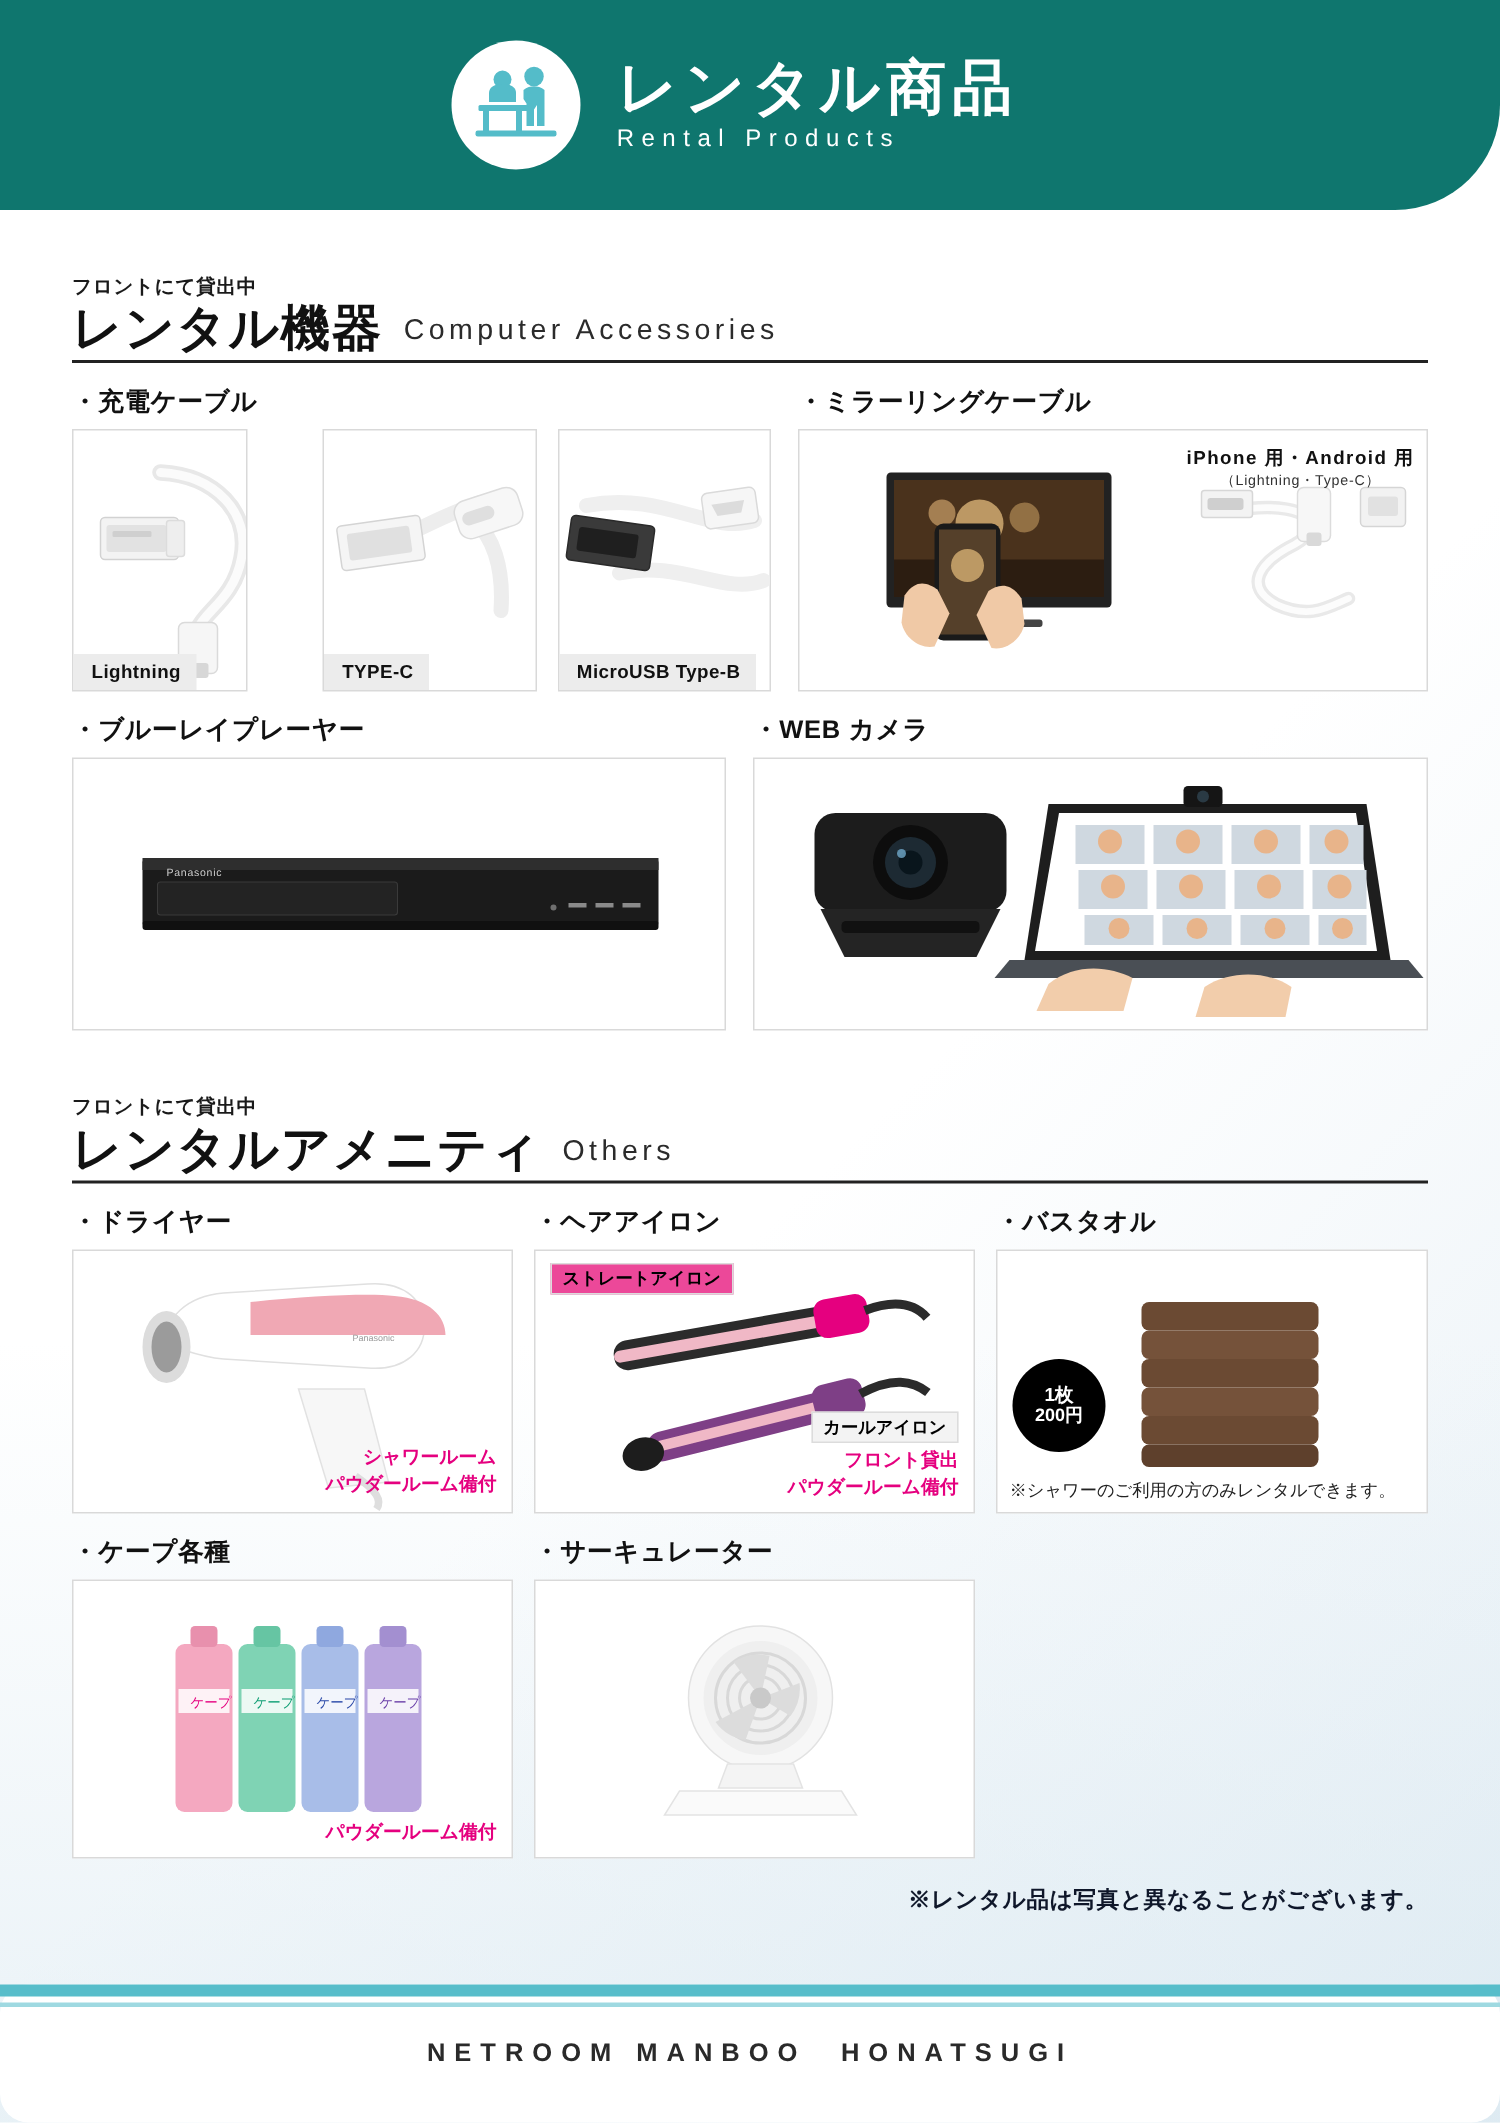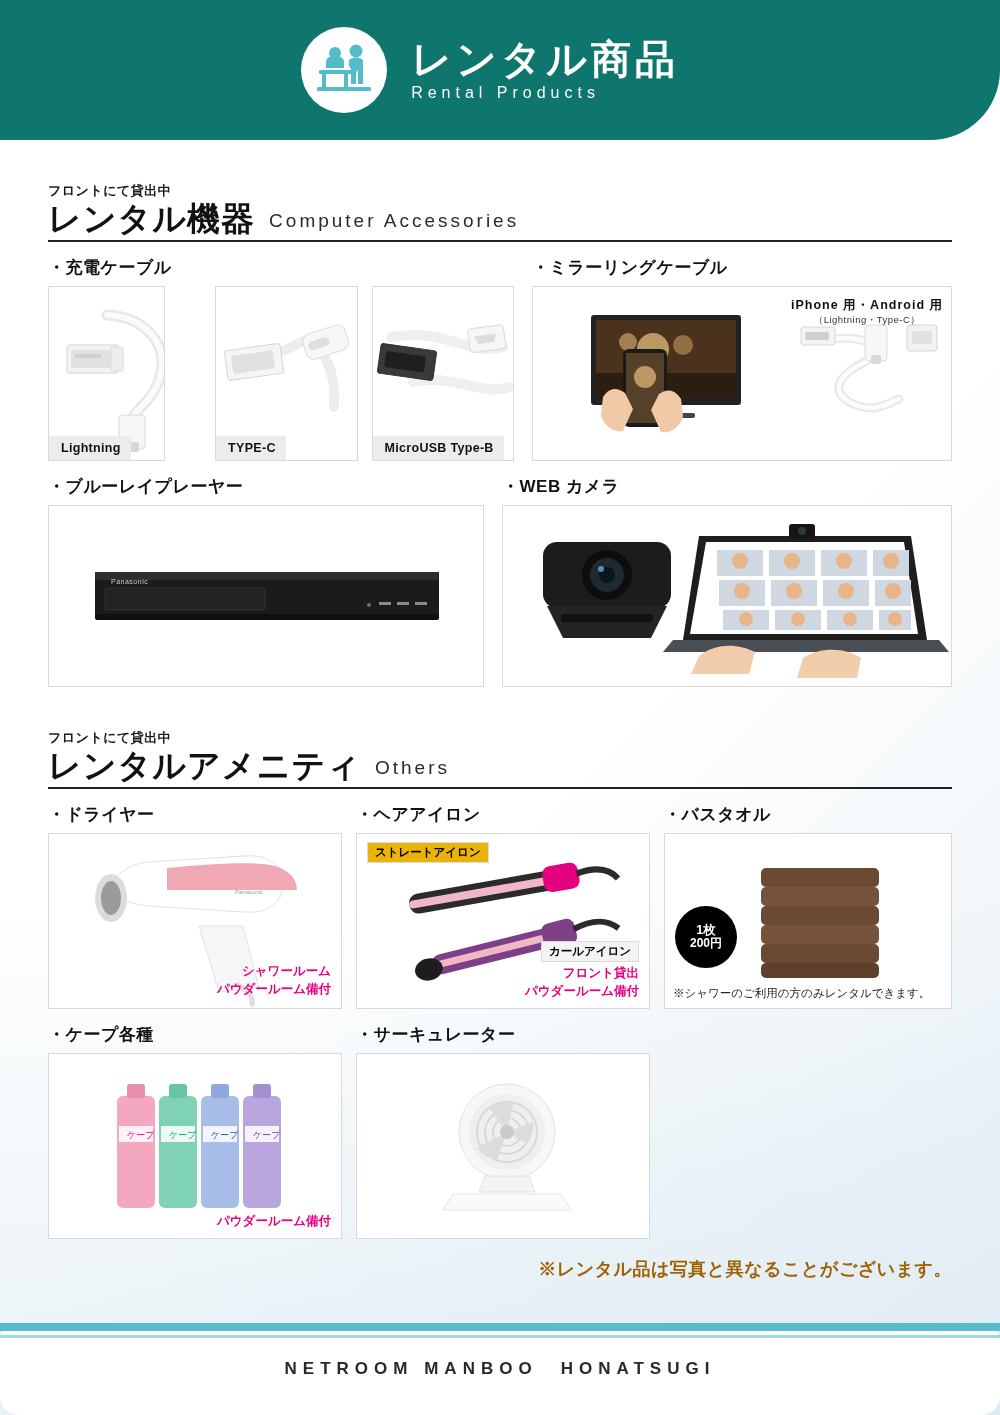--- a/index.html
+++ b/index.html
@@ -93,21 +93,21 @@
   .ph { position: absolute; inset: 0; }
 
   
   .note {
     font-size: 11.5px; color: #333; position: absolute;
   }
 
   .magenta { color: #e5007f; font-weight: bold; }
 
   .footer-note {
-    text-align: right; font-size: 18px; font-weight: bold; color: #a16207;
+    text-align: right; font-size: 15px; font-weight: bold; color: #0f172a;
     margin-top: 18px; letter-spacing: 0.5px;
   }
 
   
   .footer-bar {
     position: absolute; left:0; bottom: 0; width: 100%; height: 92px;
     background: #ffffff;
     border-radius: 19px;
   }
   .footer-line1 { position:absolute; left:0; top:0; width:100%; height:8px; background:#57bdca; }
@@ -402,21 +402,21 @@
 
               <g transform="rotate(-14 150 118)">
                 <rect x="74" y="104" width="124" height="20" rx="9" fill="#7e3f86"></rect>
                 <rect x="74" y="110" width="124" height="7" rx="3" fill="#f0b8c6"></rect>
                 <ellipse cx="70" cy="116" rx="14" ry="11" fill="#1d1d1d"></ellipse>
                 <rect x="188" y="100" width="34" height="26" rx="8" fill="#7e3f86"></rect>
                 <path d="M220 112 c24 -6 36 0 44 10" fill="none" stroke="#2b2b2b" stroke-width="6"></path>
               </g>
             </svg>
           </div>
-          <div style="position:absolute; left:10px; top:8px; background:#eab308; border:1px solid #dcdcdc; font-size:11.5px; font-weight:bold; padding:2px 7px;">ストレートアイロン</div>
+          <div style="position:absolute; left:10px; top:8px; background:#ec4899; border:1px solid #dcdcdc; font-size:11.5px; font-weight:bold; padding:2px 7px;">ストレートアイロン</div>
           <div style="position:absolute; right:10px; bottom:46px; background:#f3f3f3; border:1px solid #dcdcdc; font-size:11.5px; font-weight:bold; padding:2px 7px;">カールアイロン</div>
           <div class="note magenta" style="right:10px; bottom:8px; text-align:right; line-height:1.45; font-size:12.5px;">
             <div>フロント貸出</div>
             <div>パウダールーム備付</div>
           </div>
         </div>
       </div>
 
       <div style="flex:1;">
         <div class="item-label">・バスタオル</div>

